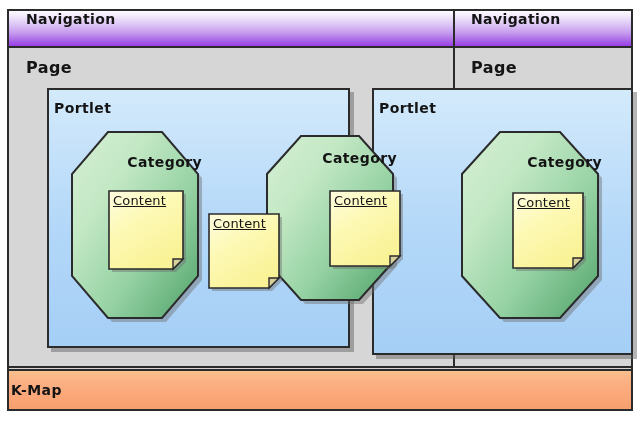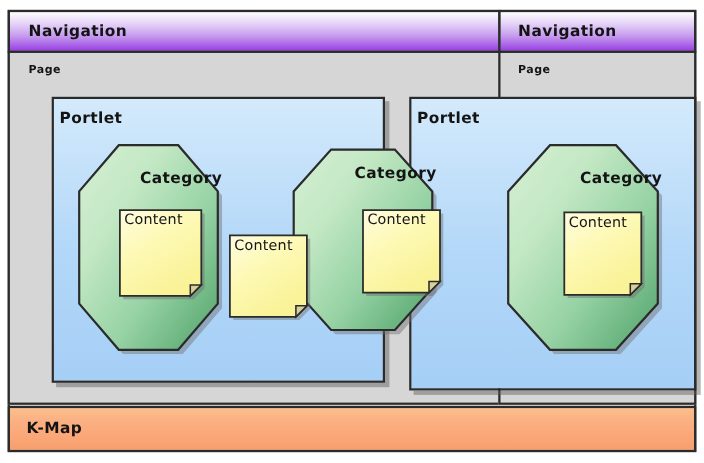--- a/index.html
+++ b/index.html
@@ -39,21 +39,21 @@
     box-sizing: border-box;
     border: 2px solid #2b2b2b;
     background: linear-gradient(to bottom,
         #fdfcff 0%,
         #f2eafb 14%,
         #ddc6f5 38%,
         #c69bee 62%,
         #ad6ce7 82%,
         #9b3ee8 100%);
     display: flex;
-    align-items: center;
+    align-items: flex-start;
     overflow: hidden;
   }
   .nav-bar--left  { left: 7px;   top: 9px;  width: 448px; }
   .nav-bar--right { left: 453px; top: 9px;  width: 180px; }
 
   .nav-label {
     font-size: 14px;
     font-weight: bold;
     color: #141414;
     margin-left: 17px;
@@ -70,21 +70,21 @@
     background: #d6d6d6;
     overflow: hidden;
   }
   .page-region--left  { left: 7px;   top: 46px; width: 448px; height: 322px; }
   .page-region--right { left: 453px; top: 46px; width: 180px; height: 322px; }
 
   .page-label {
     position: absolute;
     left: 17px;
     top: 10px;
-    font-size: 10px;
+    font-size: 16px;
     font-weight: bold;
     color: #141414;
     letter-spacing: 0.4px;
     white-space: nowrap;
   }
   .page-region--right .page-label { left: 16px; }
 
   
   .kmap-bar {
     position: absolute;
@@ -100,21 +100,21 @@
         #fba778 65%,
         #f79f6d 100%);
     display: flex;
     align-items: center;
     overflow: hidden;
   }
   .kmap-label {
     font-size: 14px;
     font-weight: bold;
     color: #141414;
-    margin-left: 15px;
+    margin-left: 2px;
     letter-spacing: 0.4px;
     white-space: nowrap;
   }
 
   
   .portlet {
     position: absolute;
     box-sizing: border-box;
     border: 2px solid #2b2b2b;
     background: linear-gradient(to bottom,
@@ -178,20 +178,21 @@
   }
   .note svg { display: block; }
   .note-label {
     position: absolute;
     left: 9px;
     top: 7px;
     font-size: 13px;
     color: #141414;
     white-space: nowrap;
     letter-spacing: 0.2px;
+    text-decoration: underline;
   }
 
   .note-1 { left: 104px; top: 186px; width: 84px; height: 88px; }
   .note-2 { left: 204px; top: 209px; width: 80px; height: 83px; }
   .note-3 { left: 325px; top: 186px; width: 80px; height: 84px; }
   .note-4 { left: 508px; top: 188px; width: 80px; height: 84px; }
 </style>
 </head>
 <body>
 

